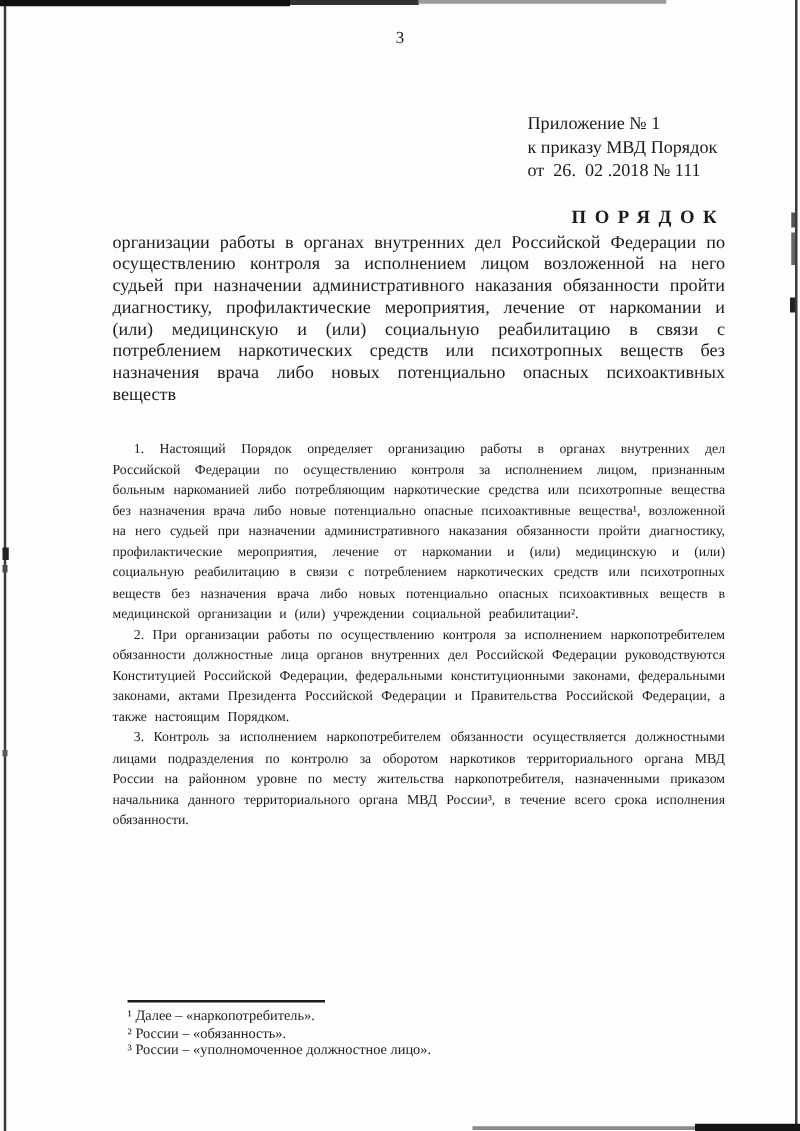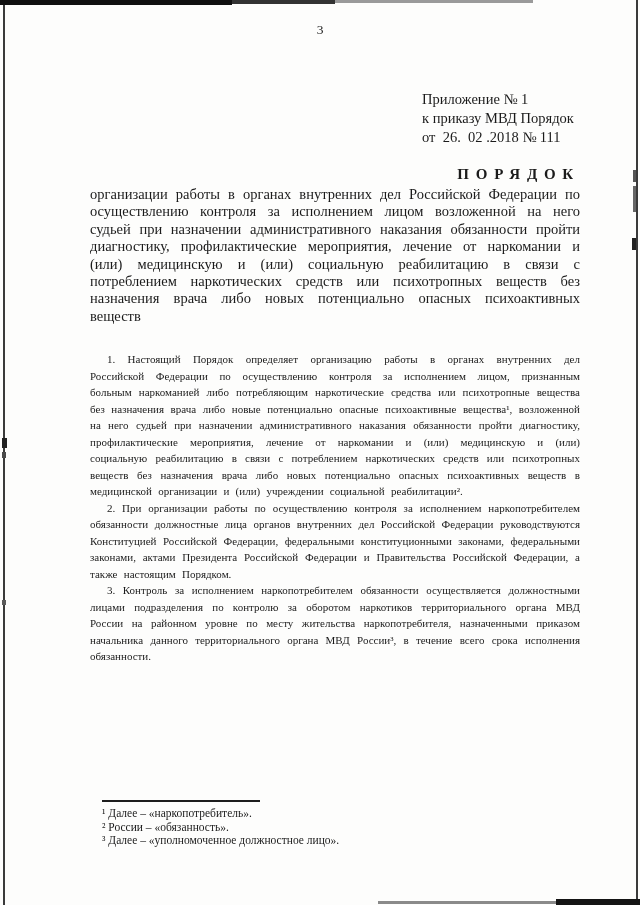--- a/index.html
+++ b/index.html
@@ -96,16 +96,16 @@
       <p>1. Настоящий Порядок определяет организацию работы в органах внутренних дел Российской Федерации по осуществлению контроля за исполнением лицом, признанным больным наркоманией либо потребляющим наркотические средства или психотропные вещества без назначения врача либо новые потенциально опасные психоактивные вещества¹, возложенной на него судьей при назначении административного наказания обязанности пройти диагностику, профилактические мероприятия, лечение от наркомании и (или) медицинскую и (или) социальную реабилитацию в связи с потреблением наркотических средств или психотропных веществ без назначения врача либо новых потенциально опасных психоактивных веществ в медицинской организации и (или) учреждении социальной реабилитации².</p>
       <p>2. При организации работы по осуществлению контроля за исполнением наркопотребителем обязанности должностные лица органов внутренних дел Российской Федерации руководствуются Конституцией Российской Федерации, федеральными конституционными законами, федеральными законами, актами Президента Российской Федерации и Правительства Российской Федерации, а также настоящим Порядком.</p>
       <p>3. Контроль за исполнением наркопотребителем обязанности осуществляется должностными лицами подразделения по контролю за оборотом наркотиков территориального органа МВД России на районном уровне по месту жительства наркопотребителя, назначенными приказом начальника данного территориального органа МВД России³, в течение всего срока исполнения обязанности.</p>
     </div>
   </div>
 
   <div class="footnotes">
     <div class="footnote-rule"></div>
     <div>¹ Далее – «наркопотребитель».</div>
     <div>² России – «обязанность».</div>
-    <div>³ Далее – «уполномоченное должностное лицо».</div>
+    <div>³ России – «уполномоченное должностное лицо».</div>
   </div>
 
 </div>
 
 </body></html>

